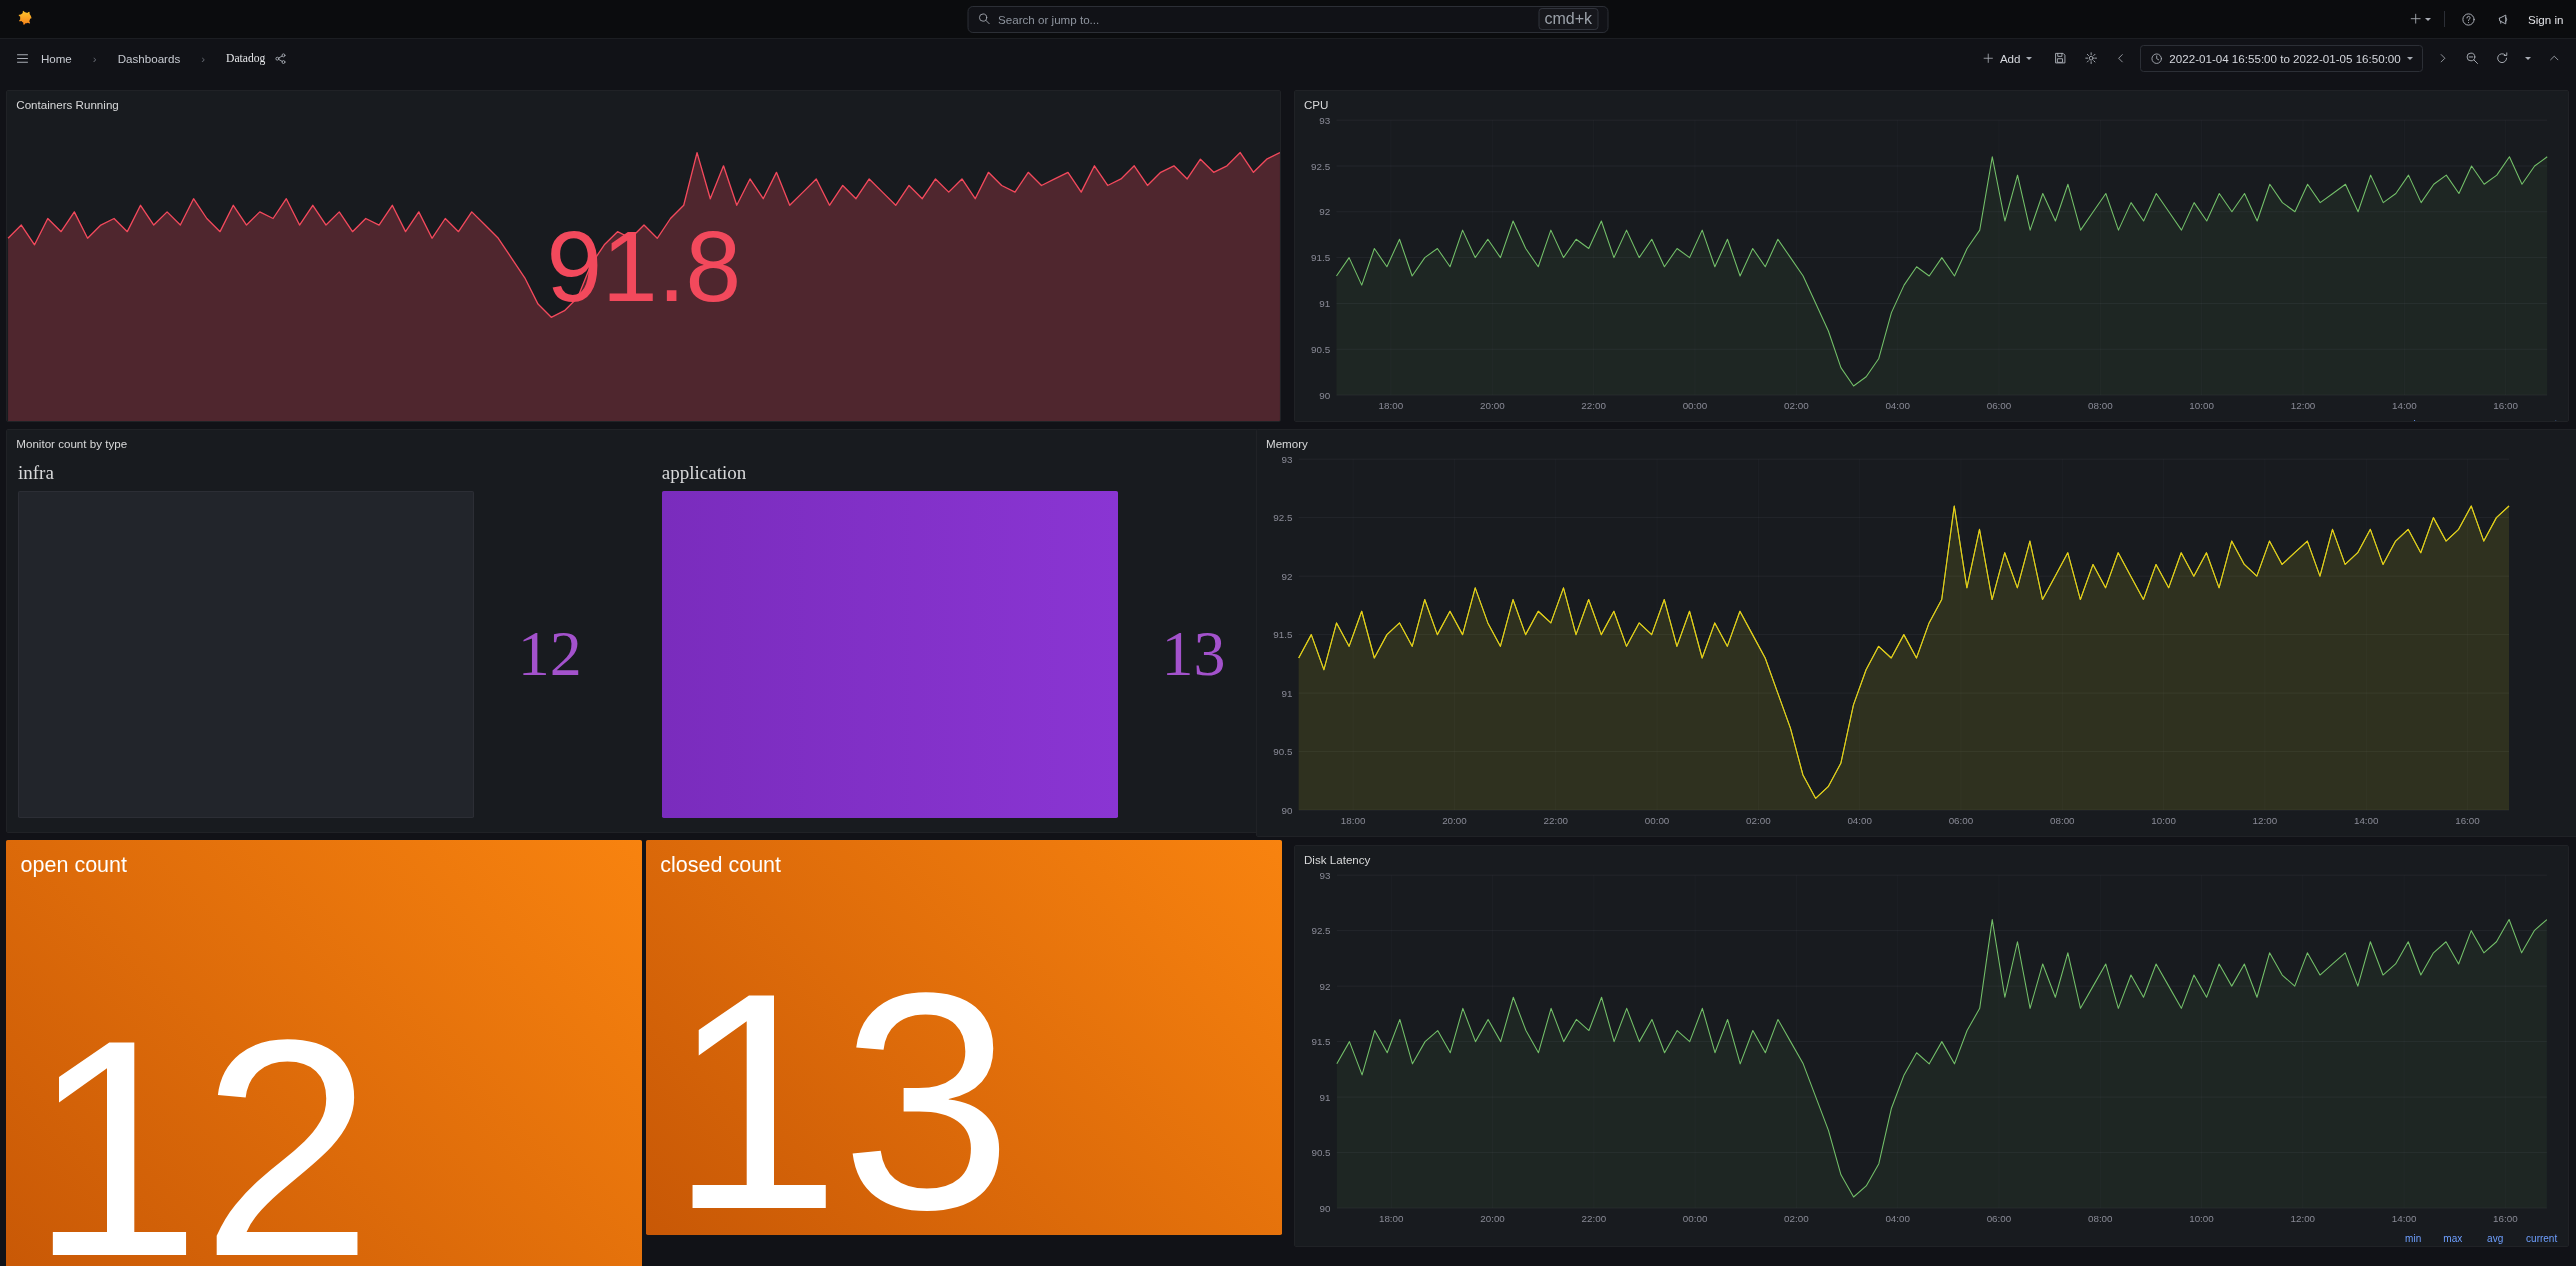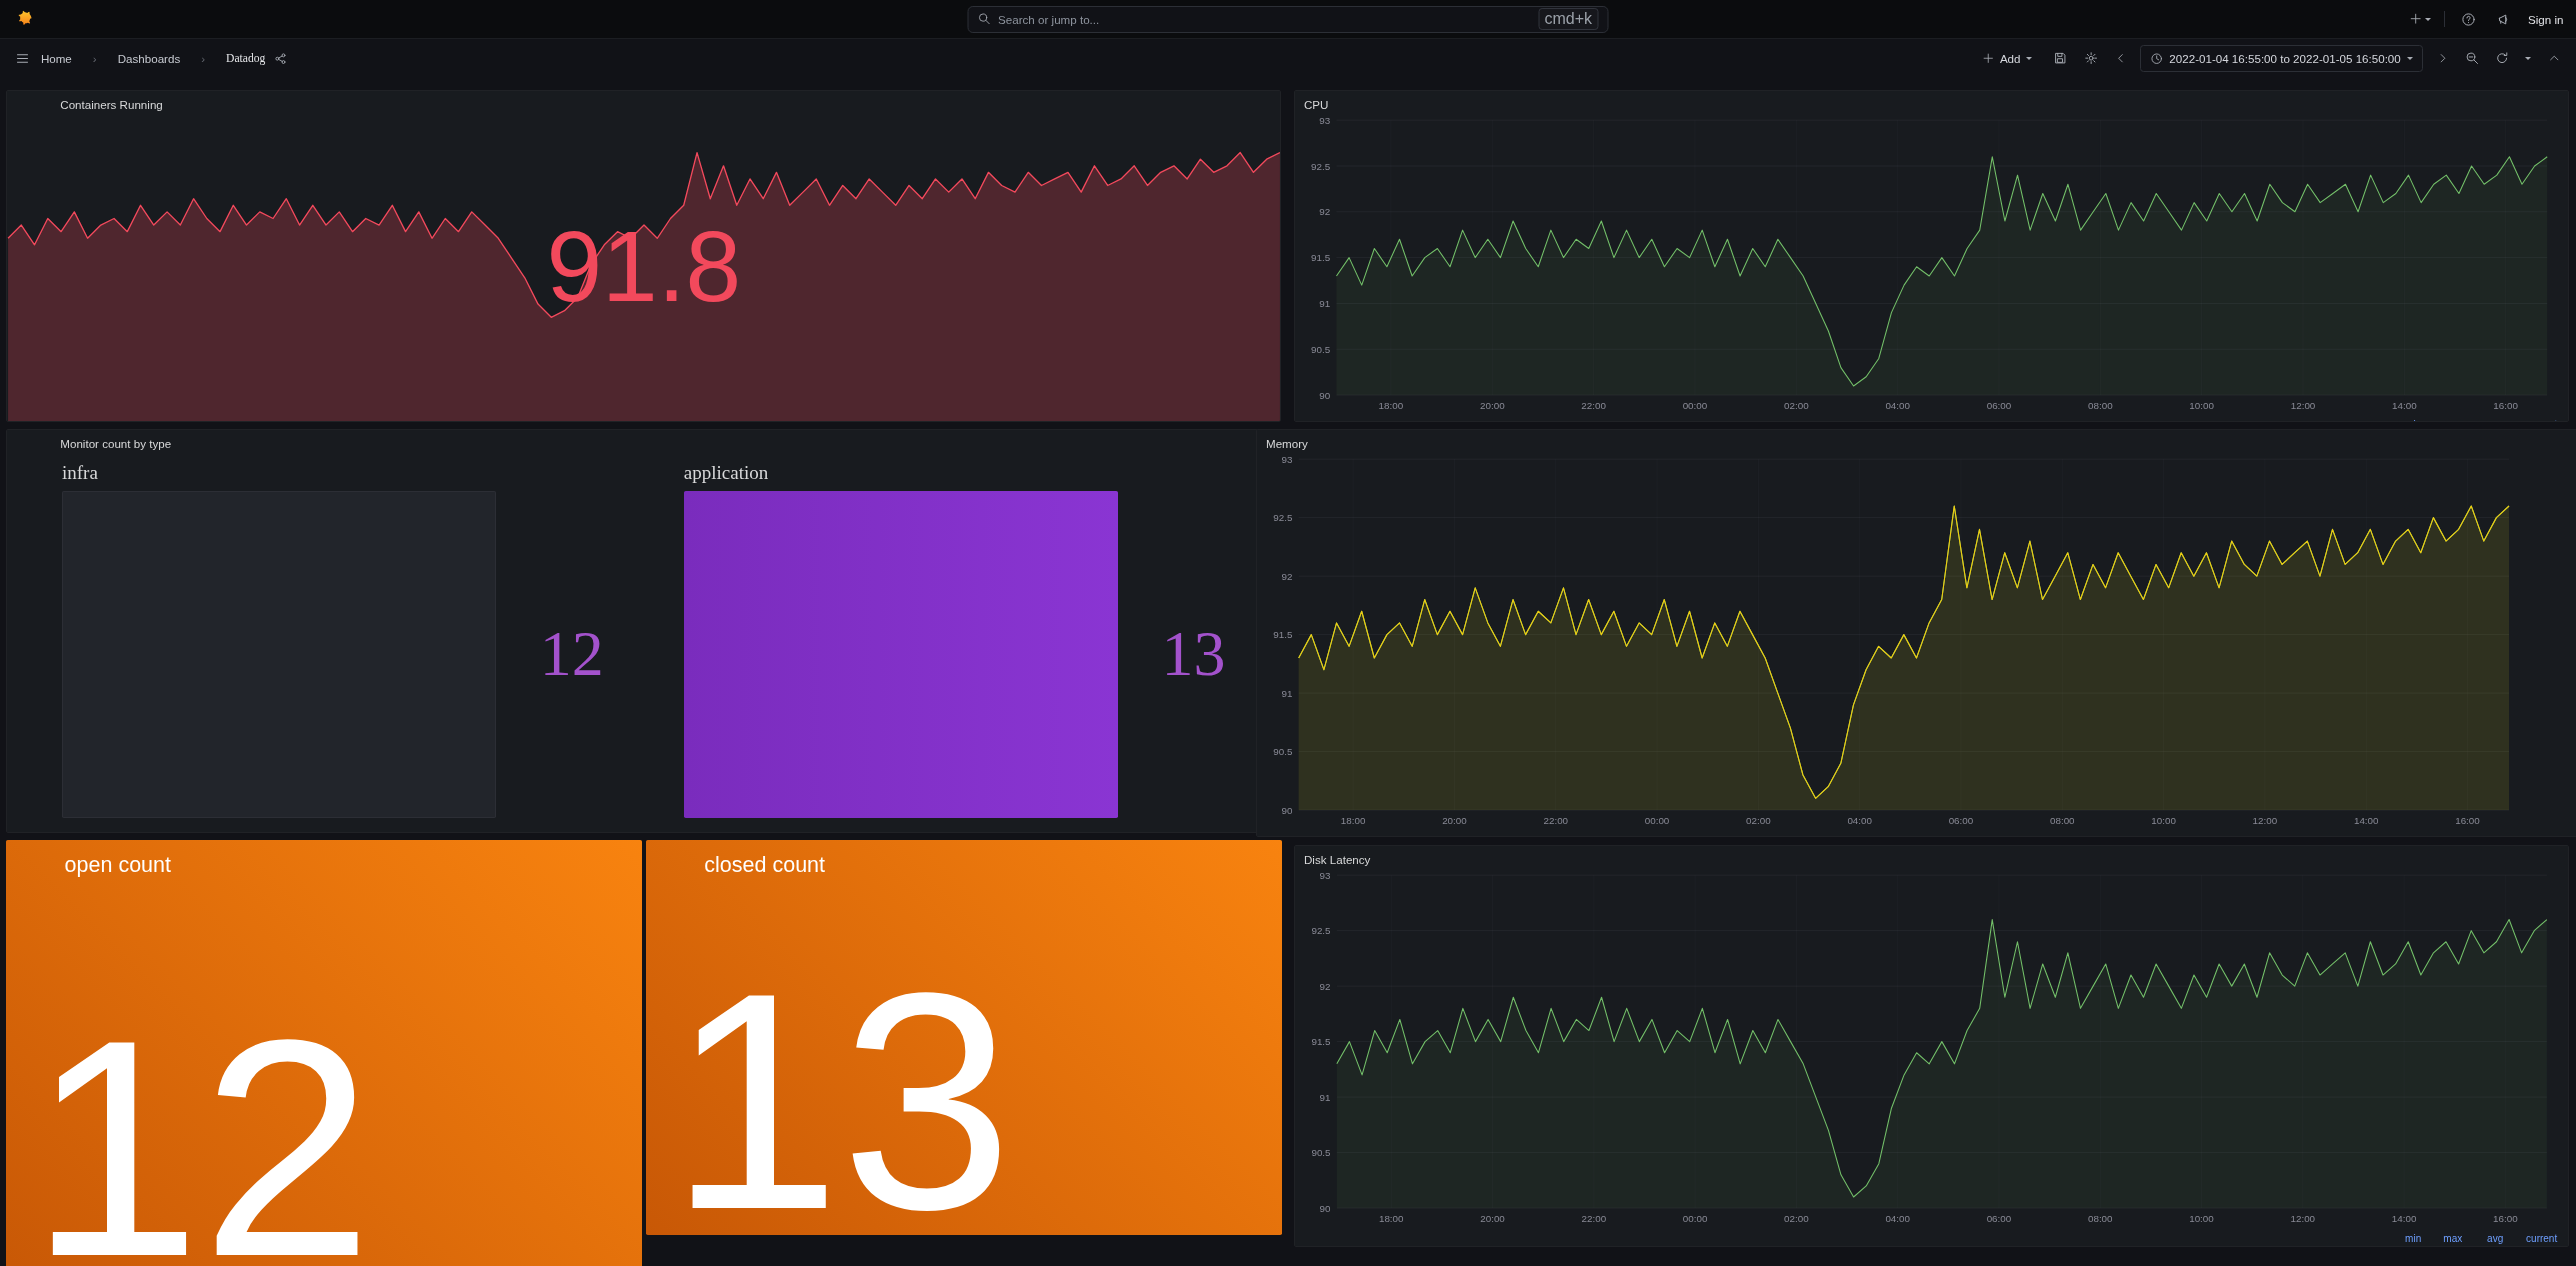--- a/index.html
+++ b/index.html
@@ -35,21 +35,21 @@
   .tbar-right { margin-left:auto; display:flex; align-items:center; gap:7.2px; }
   .btn { display:flex; align-items:center; gap:5.4px; height:27px; padding:0 9px; border-radius:3.6px;
     font-size:11.6px; color:#d5d7dd; cursor:pointer; border:0.9px solid transparent; }
   .btn.bordered { border-color:#2c2f36; }
   .timepicker { display:flex; align-items:center; gap:6.3px; font-size:11.6px; color:#d5d7dd; }
   .caret-down { width:0; height:0; border-left:3.6px solid transparent; border-right:3.6px solid transparent;
     border-top:3.6px solid #a9adb5; display:inline-block; }
 
   
   .dash { position:absolute; top:79px; left:0; width:2576px; height:1188px; }
-  .panel { position:absolute; background:#181b1f; border:0.9px solid #202226; border-radius:1.8px; overflow:hidden;padding-left:44px; }
+  .panel { position:absolute; background:#181b1f; border:0.9px solid #202226; border-radius:1.8px; overflow:hidden; }
   .panel-title { font-size:11.6px; font-weight:500; color:#d8d9da; padding:7.2px 9px 1.8px; height:23px; cursor:pointer; }
 
   #p-containers { left:6.3px;   top:10.7px;  width:1275px; height:332px; }
   #p-monitor    { left:6.3px;   top:350px; width:1275px; height:404px; display:flex; flex-direction:column; }
   #p-open       { left:6.3px;   top:761px; width:636px;  height:442px; }
   #p-closed     { left:646px; top:761px; width:636px;  height:395px; }
   #p-cpu        { left:1294px; top:10.7px;  width:1275px; height:332px; }
   #p-memory     { left:1256px; top:350px; width:1370px; height:408px; }
   #p-disk       { left:1294px; top:766px; width:1275px; height:402px; }
 

